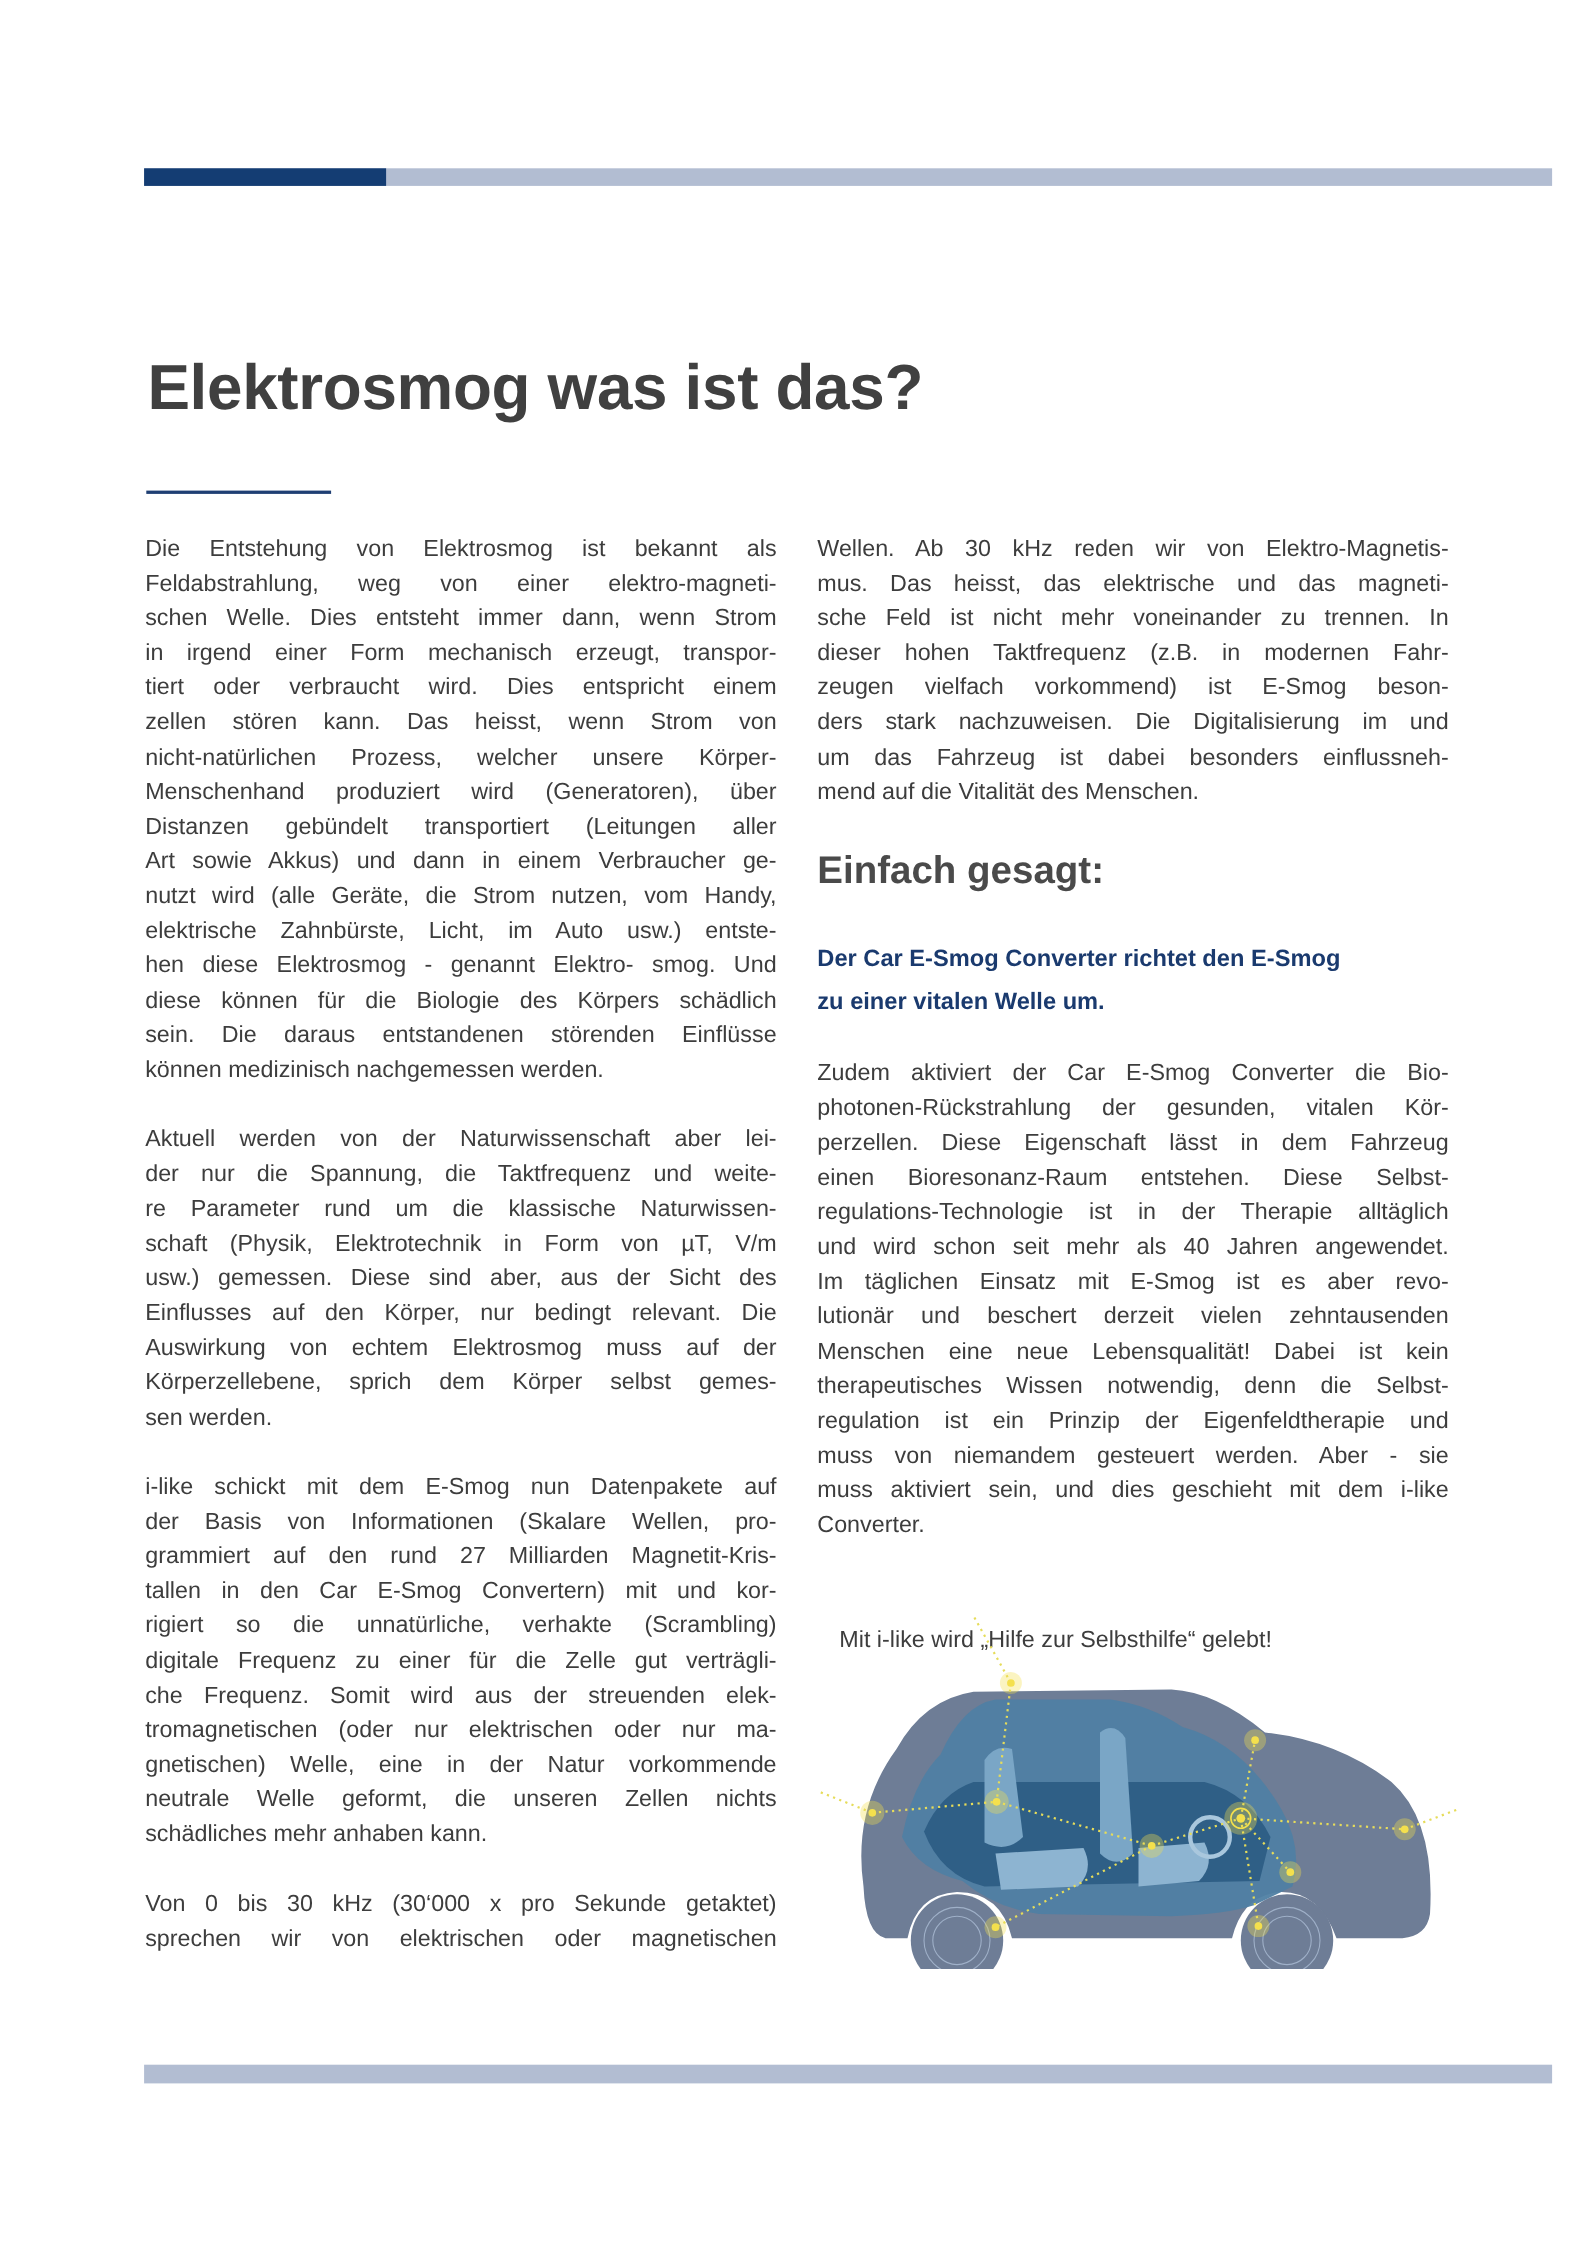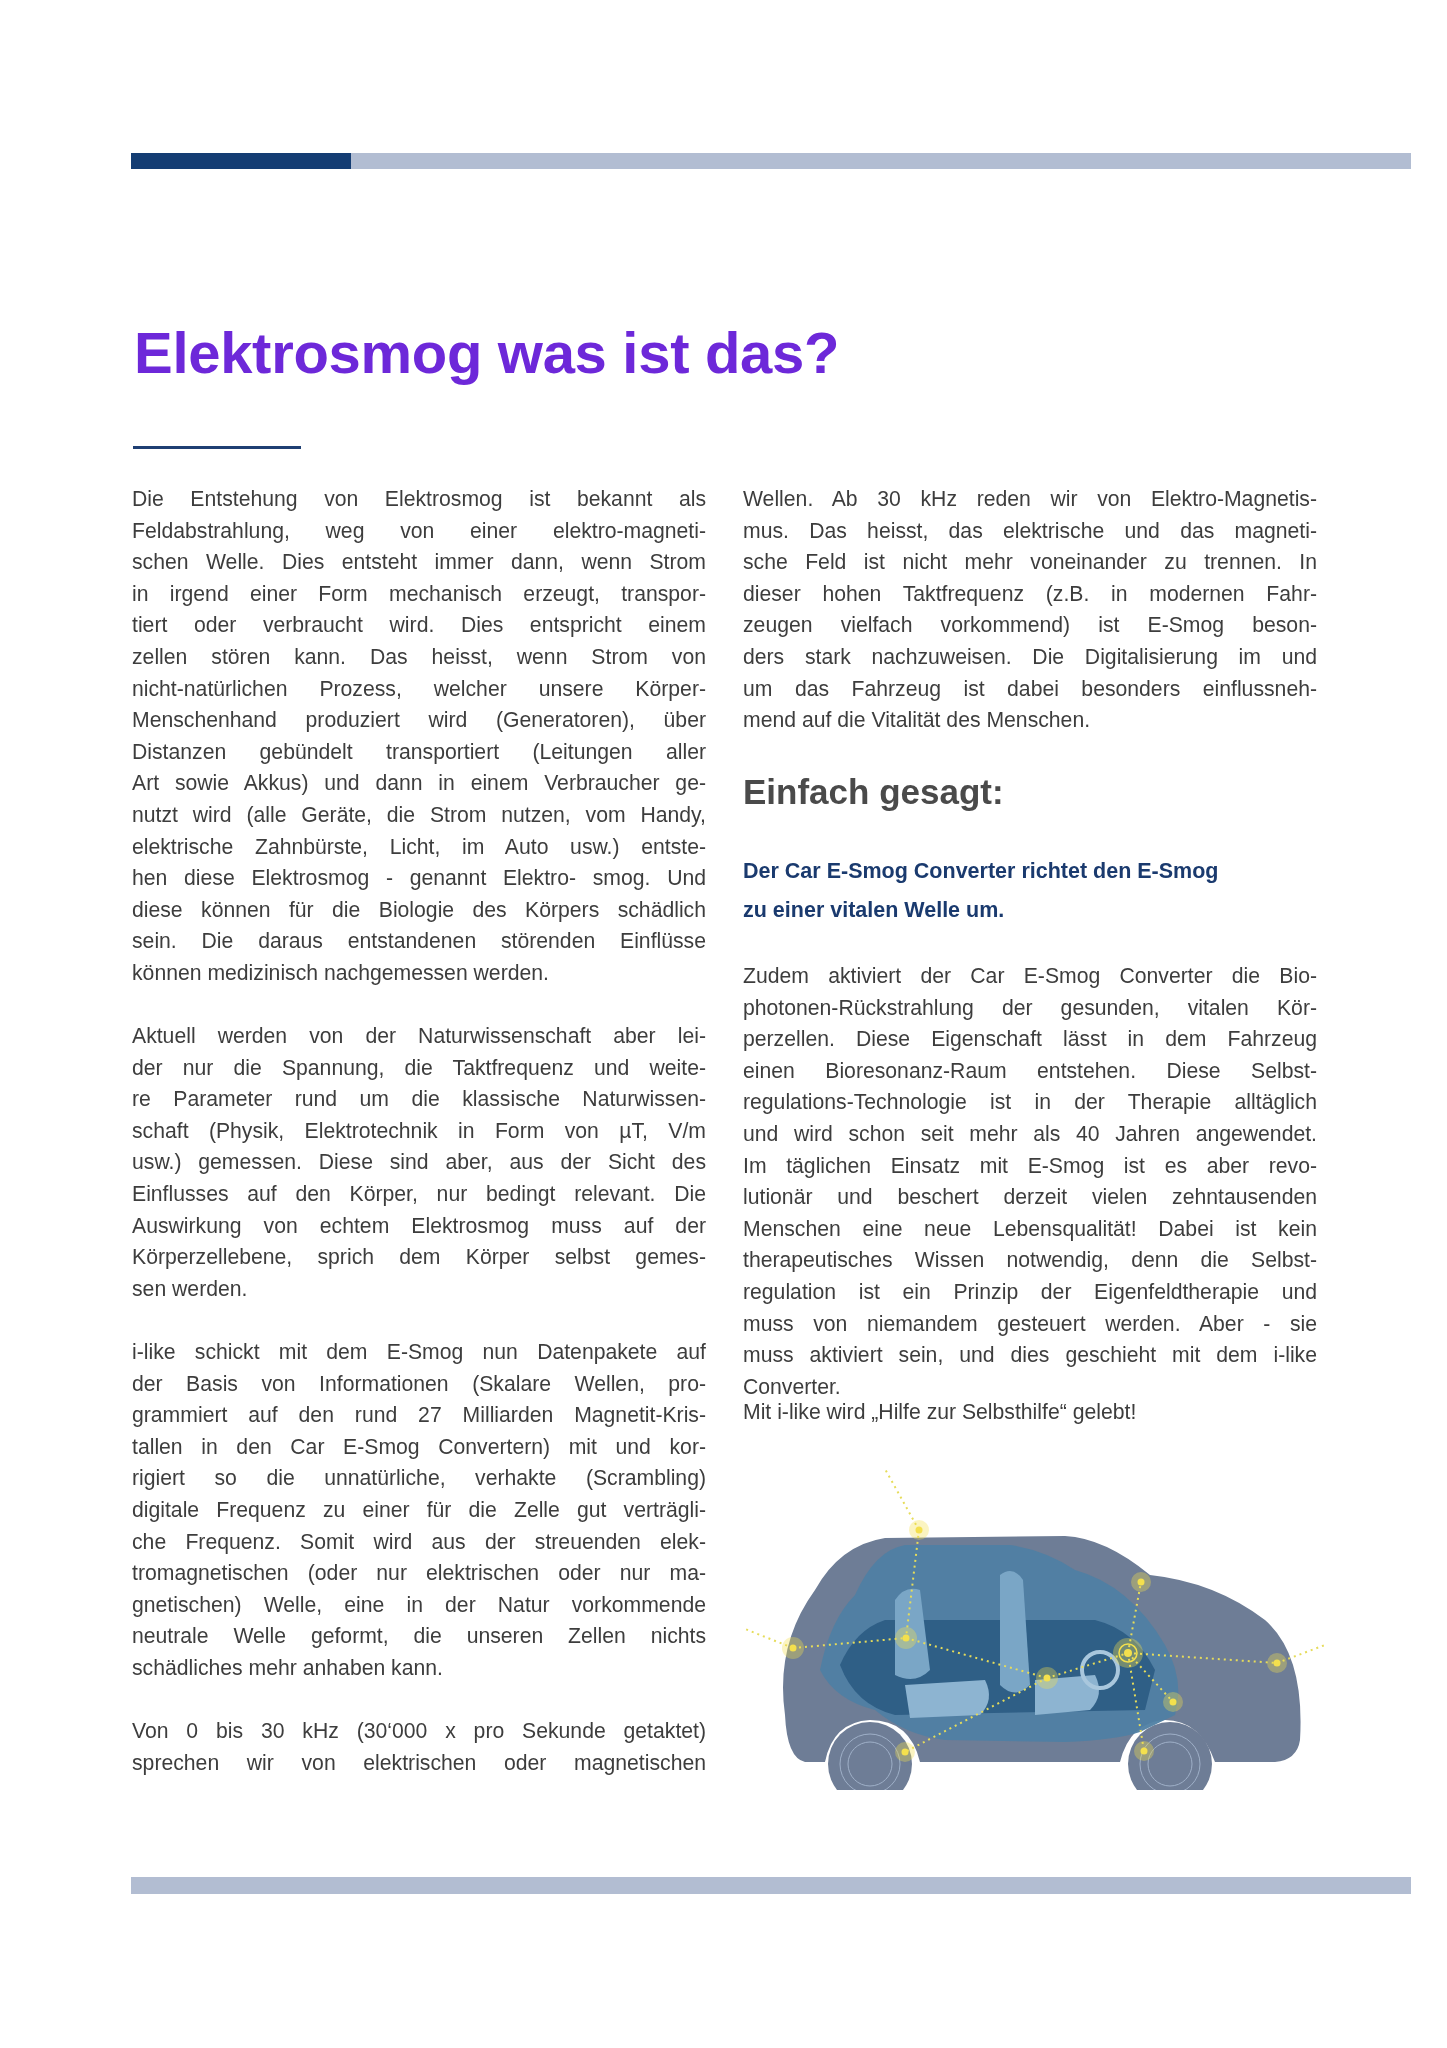--- a/index.html
+++ b/index.html
@@ -3,21 +3,21 @@
 <meta charset="utf-8">
 <style>
   html, body { margin: 0; padding: 0; background: #ffffff; }
   body { width: 1447px; height: 2048px; position: relative; overflow: hidden;
          font-family: "Liberation Sans", sans-serif; color: #3d3d3d; }
   .bar { position: absolute; left: 131px; width: 1280px; height: 16px; background: #b2bdd2; }
   .bar-top { top: 153px; }
   .bar-top .accent { position: absolute; left: 0; top: 0; width: 220px; height: 100%; background: #143d73; }
   .bar-bottom { top: 1877px; height: 17px; }
   .title { position: absolute; left: 134px; top: 318px; margin: 0; font-size: 58px; font-weight: bold;
-           color: #6d28d9; letter-spacing: -0.3px; white-space: nowrap; line-height: 70px; }
+           color: #404040; letter-spacing: -0.3px; white-space: nowrap; line-height: 70px; }
   .title-rule { position: absolute; left: 133px; top: 446px; width: 168px; height: 3px; background: #1f3f73; }
   .col { position: absolute; width: 574px; font-size: 21.2px; line-height: 31.6px; color: #3d3d3d; }
   .col-left { left: 132px; }
   .col-right { left: 743px; }
   .para { position: absolute; left: 0; width: 100%; }
   .line { display: block; height: 31.6px; text-align: justify; text-align-last: justify; white-space: nowrap; overflow: visible; }
   .line.last { text-align-last: left; }
   .subhead { position: absolute; left: 0; margin: 0; font-size: 35px; font-weight: bold; color: #4a4a4a; white-space: nowrap; }
   .highlight { position: absolute; left: 0; font-size: 21.5px; font-weight: bold; color: #1a3a6e; line-height: 39px; white-space: nowrap; }
   .car { position: absolute; left: 745px; top: 1470px; width: 590px; height: 320px; }
@@ -106,21 +106,21 @@
       <span class="line">und wird schon seit mehr als 40 Jahren angewendet.</span>
       <span class="line">Im täglichen Einsatz mit E-Smog ist es aber revo-</span>
       <span class="line">lutionär und beschert derzeit vielen zehntausenden</span>
       <span class="line">Menschen eine neue Lebensqualität! Dabei ist kein</span>
       <span class="line">therapeutisches Wissen notwendig, denn die Selbst-</span>
       <span class="line">regulation ist ein Prinzip der Eigenfeldtherapie und</span>
       <span class="line">muss von niemandem gesteuert werden. Aber - sie</span>
       <span class="line">muss aktiviert sein, und dies geschieht mit dem i-like</span>
       <span class="line last">Converter.</span>
     </div>
-  <div class="para" id="rp2" style="top:913px;">
+  <div class="para" id="rp2" style="top:992px;margin-left:20px;">
     <span class="line last">Mit i-like wird „Hilfe zur Selbsthilfe“ gelebt!</span>
   </div>
 </div>
 
 <svg class="car" viewBox="0 0 590 320" xmlns="http://www.w3.org/2000/svg">
   <g>
     <path d="M40 245 Q30 175 70 120 Q95 75 140 68 L320 66 Q360 68 405 105 Q470 112 520 150 Q560 185 555 270 Q552 290 530 292 L470 292 Q455 250 420 250 Q385 252 375 292 L175 292 Q165 250 125 250 Q88 252 80 292 L60 292 Q42 288 40 245 Z" fill="#6e7d96"></path>
     <circle cx="125" cy="294" r="42" fill="#6e7d96"></circle>
     <circle cx="125" cy="294" r="30" fill="none" stroke="#9fb0c8" stroke-width="1"></circle>
     <circle cx="125" cy="294" r="22" fill="none" stroke="#9fb0c8" stroke-width="1"></circle>

